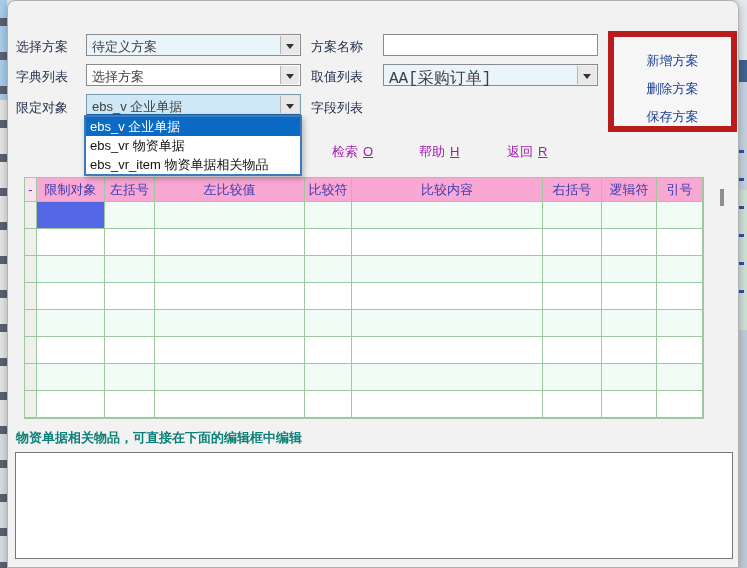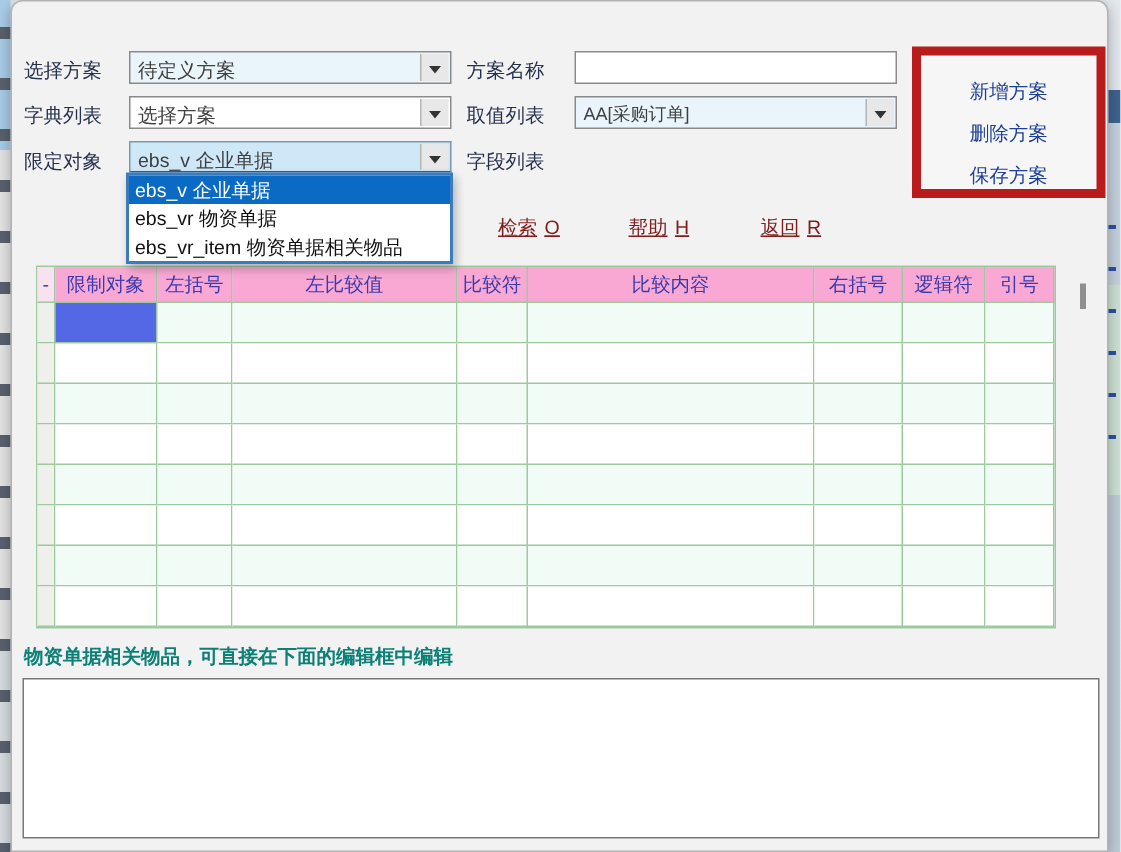--- a/index.html
+++ b/index.html
@@ -55,32 +55,32 @@
     border-left:4px solid transparent; border-right:4px solid transparent;
     border-top:5px solid #333;
   }
   .combo.blue{background:#e9f4fb;}
   .combo.focused{background:#cfe8f7; border-color:#7a9ab0; border-bottom:2px solid #1464a6;}
   .textinput{
     position:absolute; width:215px; height:22px; background:#fff;
     border:1px solid #8a8a8a; box-sizing:border-box; padding:2px 5px;
     font-family:"Liberation Sans",sans-serif; font-size:13px;
   }
-  .mono{font-family:Liberation Sans, sans-serif; font-size:12px;}
+  .mono{font-family:Liberation Mono, monospace; font-size:16px;}
   
   .scheme-panel{
     position:absolute; left:600px; top:30px; width:129px; height:101px;
     background:#f6f6f6; border:6px solid #b91c1c; box-sizing:border-box;
   }
   .scheme-btn{
     position:absolute; left:0; width:100%; text-align:center;
     color:#1d3f97; cursor:pointer;
   }
   
-  .action-btn{position:absolute; top:142px; color:#7f1d1d; cursor:pointer; white-space:nowrap;text-decoration:underline;}
+  .action-btn{position:absolute; top:142px; color:#a21caf; cursor:pointer; white-space:nowrap;}
   .action-btn .key{text-decoration:underline; margin-left:5px;}
   
   .dd-list{
     position:absolute; left:76px; top:114px; width:218px;
     background:#fff; border:2px solid #3d7bbf; box-sizing:border-box;
     z-index:30; box-shadow:2px 3px 6px rgba(0,0,0,.25);
   }
   .dd-item{height:19px; line-height:19px; padding-left:4px; color:#111; cursor:pointer; white-space:nowrap; overflow:hidden;}
   .dd-item.hl{background:#0a6ac4; color:#fff;}
   

